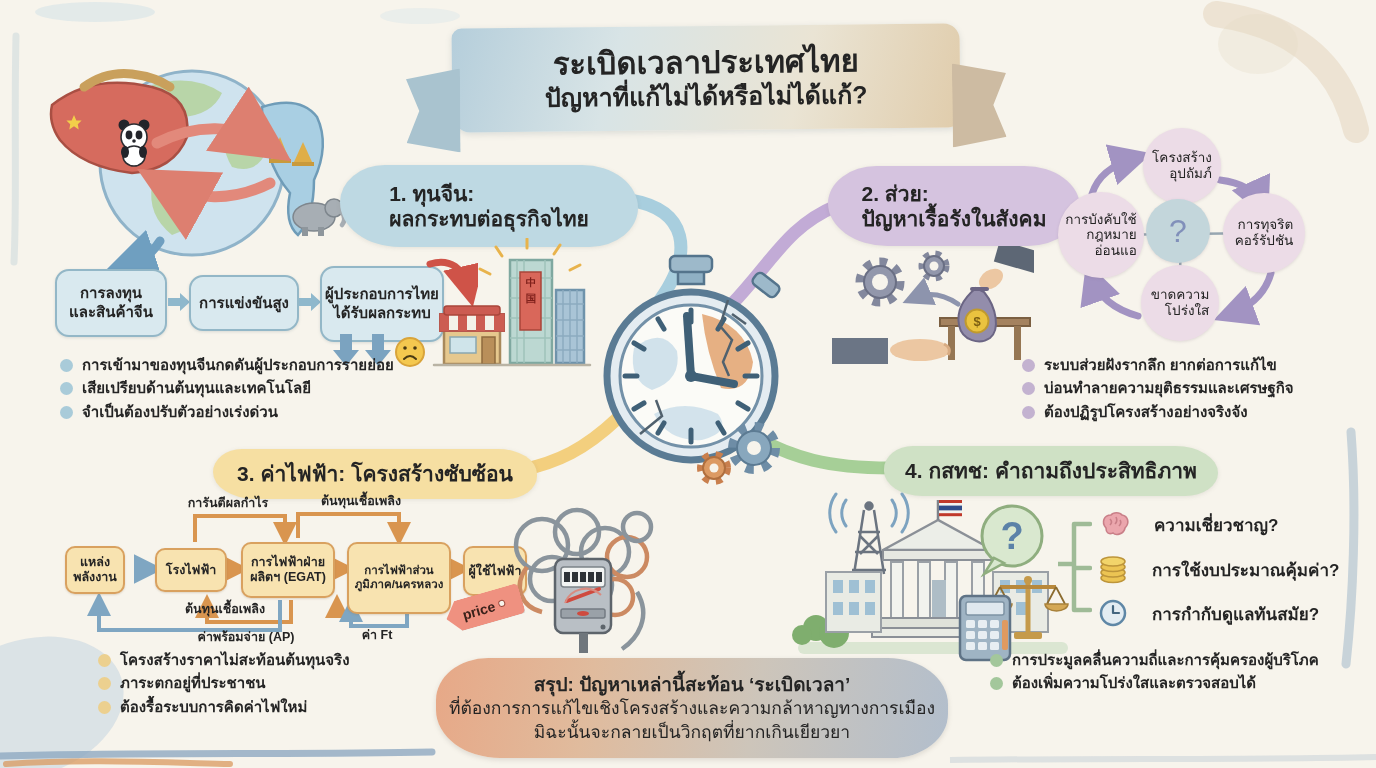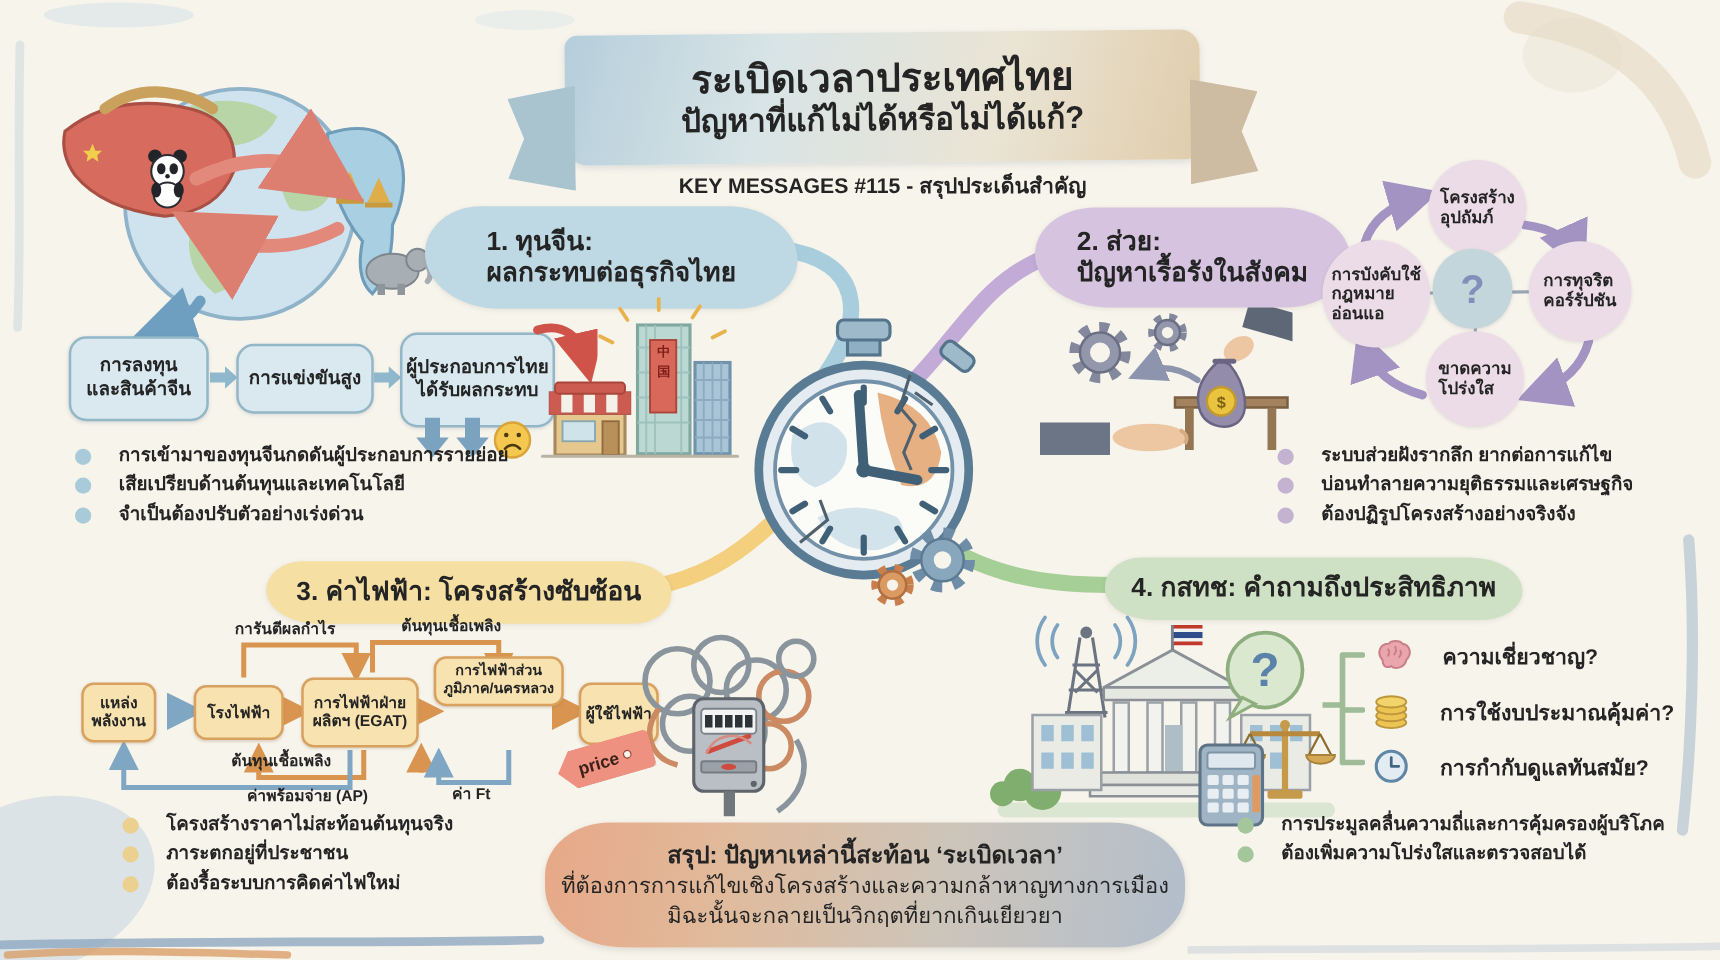--- a/index.html
+++ b/index.html
@@ -24,26 +24,26 @@
   .hdr1{left:340px;top:165px;width:298px;height:82px;background:#bed9e3;border-radius:48px 60px 52px 64px/40px 46px 42px 48px}
   .hdr2{left:828px;top:166px;width:252px;height:80px;background:#d5c3df;border-radius:52px 60px 56px 64px/40px 44px 42px 46px}
   .hdr3{left:213px;top:449px;width:324px;height:50px;background:#f6dfa2;border-radius:30px 40px 32px 44px/24px 26px 24px 28px}
   .hdr4{left:884px;top:446px;width:334px;height:50px;background:#cfe1c5;border-radius:30px 44px 34px 40px/24px 28px 24px 26px}
 
   
   .fbox{position:absolute;display:flex;align-items:center;justify-content:center;text-align:center;font-weight:800;font-size:15px;line-height:1.25;background:#d9e9ef;border:2.5px solid #93b7c7;border-radius:14px;box-shadow:0 1px 3px rgba(100,120,130,.2)}
 
   
   .bullets{position:absolute;display:flex;flex-direction:column;gap:3px}
-  .bullet{display:flex;gap:22px;font-size:15px;font-weight:800;line-height:1.35;align-items:flex-start}
+  .bullet{display:flex;gap:9px;font-size:15px;font-weight:800;line-height:1.35;align-items:flex-start}
   .dot{width:13px;height:13px;border-radius:50%;flex:none;margin-top:4px}
   .d1{background:#a9cbd9}.d2{background:#c3b2d0}.d3{background:#ecd08f}.d4{background:#a3c79b}
 
   
-  .cyc{position:absolute;border-radius:50%;display:flex;align-items:center;justify-content:center;text-align:left;font-weight:700;font-size:13.5px;line-height:1.15;background:#ecdce7;box-shadow:0 1px 3px rgba(130,110,130,.2)}
+  .cyc{position:absolute;border-radius:50%;display:flex;align-items:center;justify-content:center;text-align:right;font-weight:400;font-size:13.5px;line-height:1.15;background:#ecdce7;box-shadow:0 1px 3px rgba(130,110,130,.2)}
   .cyc-center{background:#c3d6db;font-size:32px;color:#8190ba}
 
   
   .ebox{position:absolute;display:flex;align-items:center;justify-content:center;text-align:center;font-weight:800;font-size:12.5px;line-height:1.2;background:#f8e3b0;border:2px solid #d9a15f;border-radius:10px;box-shadow:0 1px 2px rgba(150,120,80,.25)}
   .ebox.sm{font-size:11.5px}
   .elabel{position:absolute;font-size:12.5px;font-weight:800;text-align:center;line-height:1.1}
 
   .price-tag{left:445px;top:593px;width:78px;height:31px;background:#ef9180;border-radius:5px;transform:rotate(-16deg);clip-path:polygon(16% 0,100% 0,100% 100%,16% 100%,0 50%);display:flex;align-items:center;justify-content:center;gap:4px;font-size:14px;font-weight:800;color:#3a211a;box-shadow:0 1px 2px rgba(0,0,0,.2)}
   .price-hole{width:7px;height:7px;border-radius:50%;background:#f7f4ec;border:1.5px solid #9c4a3c}
 
@@ -77,21 +77,20 @@
     <path d="M 630 200 C 688 210 694 252 660 300" stroke="#a8cede" stroke-width="13" fill="none" stroke-linecap="round"></path>
     <path d="M 732 304 C 772 262 788 226 836 206" stroke="#c2abd6" stroke-width="13" fill="none" stroke-linecap="round"></path>
     <path d="M 618 418 C 584 450 558 462 522 470" stroke="#f3cf7e" stroke-width="13" fill="none" stroke-linecap="round"></path>
     <path d="M 736 424 C 788 462 838 468 890 468" stroke="#a6cf97" stroke-width="13" fill="none" stroke-linecap="round"></path>
   </svg>
 
   <div class="abs banner">
     <div class="t1">ระเบิดเวลาประเทศไทย</div>
     <div class="t2">ปัญหาที่แก้ไม่ได้หรือไม่ได้แก้?</div>
   </div>
-  <div class="abs subtitle">KEY MESSAGES #115 - สรุปประเด็นสำคัญ</div>
 
   <svg class="abs" style="left:22px;top:45px" width="325" height="225" viewBox="0 0 325 225">
     <defs>
       <marker id="g-red" markerWidth="7" markerHeight="7" refX="4" refY="3.5" orient="auto">
           <path d="M0 0 L7 3.5 L0 7 z" fill="#dd7f70"></path>
         </marker>
       <marker id="g-blue" markerWidth="7" markerHeight="7" refX="4" refY="3.5" orient="auto">
           <path d="M0 0 L7 3.5 L0 7 z" fill="#6f9fc0"></path>
         </marker>
     </defs>
@@ -365,21 +364,21 @@
     <div class="elabel" style="left:106px;top:-1px;width:134px">การันตีผลกำไร</div>
     <div class="elabel" style="left:244px;top:-3px;width:124px">ต้นทุนเชื้อเพลิง</div>
     <div class="elabel" style="left:108px;top:105px;width:124px">ต้นทุนเชื้อเพลิง</div>
     <div class="elabel" style="left:116px;top:133px;width:150px">ค่าพร้อมจ่าย (AP)</div>
     <div class="elabel" style="left:292px;top:131px;width:60px">ค่า Ft</div>
     <div class="ebox pre" style="left:10px;top:48px;width:60px;height:48px">แหล่ง
 พลังงาน</div>
     <div class="ebox" style="left:100px;top:50px;width:72px;height:44px">โรงไฟฟ้า</div>
     <div class="ebox pre" style="left:186px;top:44px;width:94px;height:56px">การไฟฟ้าฝ่าย
 ผลิตฯ (EGAT)</div>
-    <div class="ebox pre sm" style="left:292px;top:27px;width:104px;height:40px">การไฟฟ้าส่วน
+    <div class="ebox pre sm" style="left:292px;top:44px;width:104px;height:72px">การไฟฟ้าส่วน
 ภูมิภาค/นครหลวง</div>
     <div class="ebox" style="left:408px;top:48px;width:64px;height:50px">ผู้ใช้ไฟฟ้า</div>
   </div>
 
   <svg class="abs" style="left:487px;top:497px" width="182" height="162" viewBox="0 0 182 162">
     <g fill="none" stroke-width="4.5">
       <circle cx="55" cy="48" r="26" stroke="#8a949c"></circle>
       <circle cx="90" cy="35" r="22" stroke="#8a949c"></circle>
       <circle cx="118" cy="55" r="24" stroke="#8a949c"></circle>
       <circle cx="65" cy="82" r="22" stroke="#8a949c"></circle>

